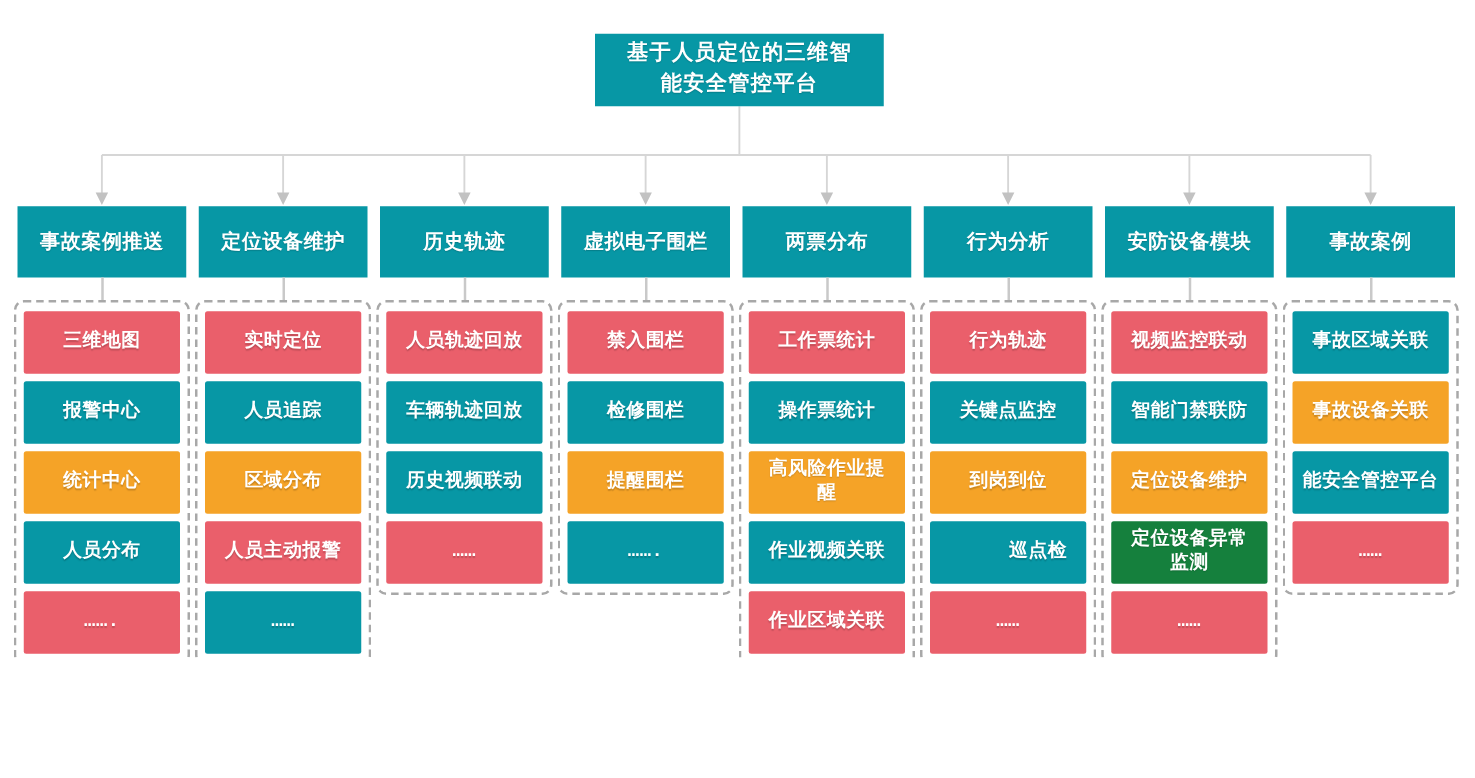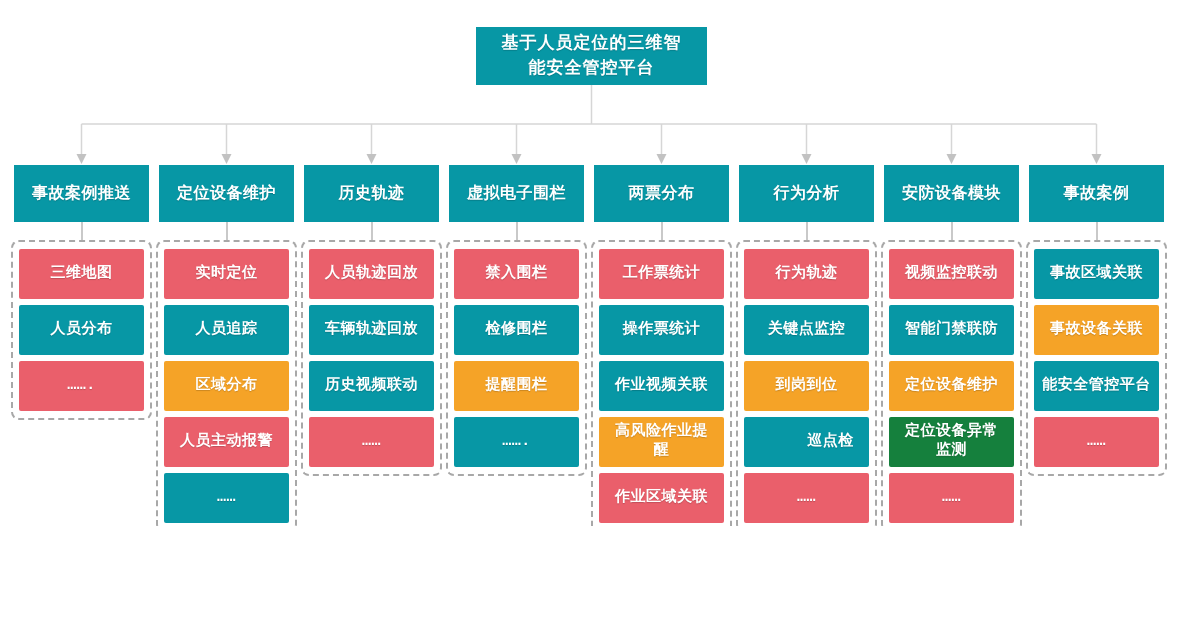--- a/index.html
+++ b/index.html
@@ -74,20 +74,22 @@
 
   <div class="title-box" style="background: rgb(7, 151, 165);">基于人员定位的三维智
 能安全管控平台</div>
 
   <div class="columns" id="columns">
       <div class="column">
         <div class="col-header" style="background: rgb(7, 151, 165);">事故案例推送</div>
         <div class="stub" style="background: rgb(201, 201, 201);"></div>
         <div class="items-box" style="border-color: rgb(168, 168, 168);">
           <div class="item" style="background: rgb(234, 95, 107);">三维地图</div>
+          <div class="item" style="background: rgb(7, 151, 165);">报警中心</div>
+          <div class="item" style="background: rgb(245, 163, 39);">统计中心</div>
           <div class="item" style="background: rgb(7, 151, 165);">人员分布</div>
           <div class="item" style="background: rgb(234, 95, 107);">…….</div>
         </div>
       </div>
       <div class="column">
         <div class="col-header" style="background: rgb(7, 151, 165);">定位设备维护</div>
         <div class="stub" style="background: rgb(201, 201, 201);"></div>
         <div class="items-box" style="border-color: rgb(168, 168, 168);">
           <div class="item" style="background: rgb(234, 95, 107);">实时定位</div>
           <div class="item" style="background: rgb(7, 151, 165);">人员追踪</div>
@@ -115,23 +117,23 @@
           <div class="item" style="background: rgb(245, 163, 39);">提醒围栏</div>
           <div class="item" style="background: rgb(7, 151, 165);">…….</div>
         </div>
       </div>
       <div class="column">
         <div class="col-header" style="background: rgb(7, 151, 165);">两票分布</div>
         <div class="stub" style="background: rgb(201, 201, 201);"></div>
         <div class="items-box" style="border-color: rgb(168, 168, 168);">
           <div class="item" style="background: rgb(234, 95, 107);">工作票统计</div>
           <div class="item" style="background: rgb(7, 151, 165);">操作票统计</div>
-          <div class="item" style="background: rgb(7, 151, 165);">作业视频关联</div>
           <div class="item" style="background: rgb(245, 163, 39);">高风险作业提
 醒</div>
+          <div class="item" style="background: rgb(7, 151, 165);">作业视频关联</div>
           <div class="item" style="background: rgb(234, 95, 107);">作业区域关联</div>
           <div class="item" style="background: rgb(7, 151, 165);">……</div>
         </div>
       </div>
       <div class="column">
         <div class="col-header" style="background: rgb(7, 151, 165);">行为分析</div>
         <div class="stub" style="background: rgb(201, 201, 201);"></div>
         <div class="items-box" style="border-color: rgb(168, 168, 168);">
           <div class="item" style="background: rgb(234, 95, 107);">行为轨迹</div>
           <div class="item" style="background: rgb(7, 151, 165);">关键点监控</div>

